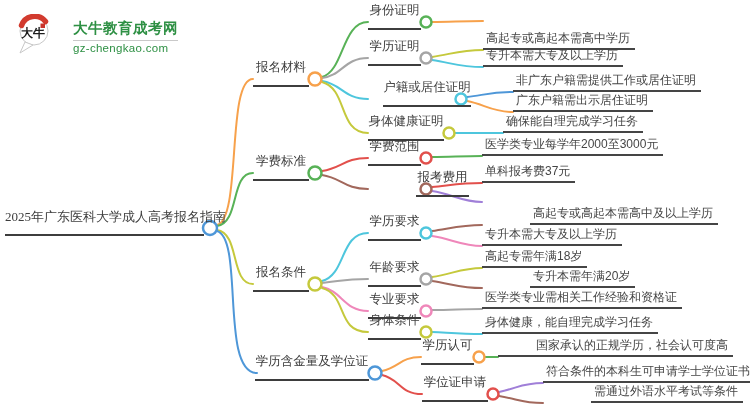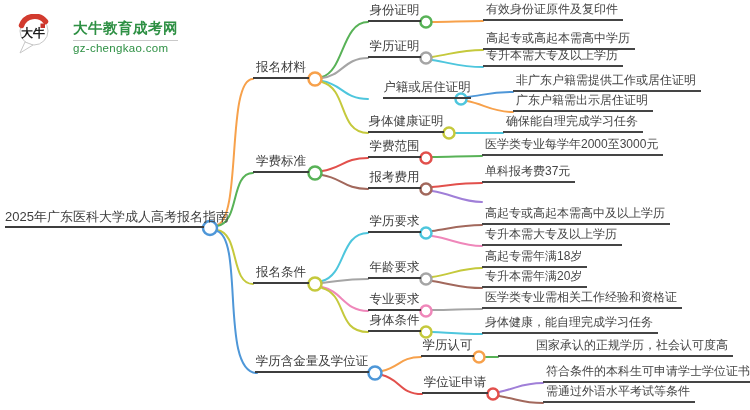--- a/index.html
+++ b/index.html
@@ -11,24 +11,24 @@
   .canvas{position:relative;width:750px;height:410px;background:#fff;overflow:hidden;
     font-family:"Liberation Sans","DejaVu Sans",sans-serif;color:var(--ink);}
   svg.connectors{position:absolute;left:0;top:0;width:750px;height:410px;}
   .s-orange{stroke:var(--orange);} .s-green{stroke:var(--green);} .s-gray{stroke:var(--gray);}
   .s-cyan{stroke:var(--cyan);} .s-olive{stroke:var(--olive);} .s-red{stroke:var(--red);}
   .s-brown{stroke:var(--brown);} .s-pink{stroke:var(--pink);} .s-purple{stroke:var(--purple);}
   .s-blue{stroke:var(--blue);}
   .b-orange{border-bottom-color:var(--orange);} .b-green{border-bottom-color:var(--green);}
   .b-gray{border-bottom-color:var(--gray);} .b-cyan{border-bottom-color:var(--cyan);}
   .b-olive{border-bottom-color:var(--olive);} .b-red{border-bottom-color:var(--red);text-align:center;}
-  .b-brown{border-bottom-color:var(--brown);} .b-pink{border-bottom-color:var(--pink);}
+  .b-brown{border-bottom-color:var(--brown);margin-left:48px;} .b-pink{border-bottom-color:var(--pink);}
   .b-purple{border-bottom-color:var(--purple);} .b-blue{border-bottom-color:var(--blue);}
   .nl{position:absolute;box-sizing:border-box;font-size:12.5px;line-height:15px;
-    text-align:center;white-space:nowrap;padding:0 0 2px;border-bottom:2px solid;color:var(--ink);}
+    text-align:center;white-space:nowrap;padding:0 0 10px;border-bottom:2px solid;color:var(--ink);font-family:Liberation Serif, serif;}
   .leaf{position:absolute;box-sizing:border-box;font-size:12px;line-height:15px;
     white-space:nowrap;padding:0 5px 2px 3px;border-bottom:2px solid;color:#454545;}
   .leaf.indent{padding-left:38px;}
   .logo{position:absolute;left:18px;top:14px;display:flex;align-items:flex-start;gap:19px;}
   .logo-text{padding-top:5px;}
   .logo-title{color:var(--logo-green);font-size:14.5px;font-weight:bold;letter-spacing:0.5px;text-align:center;}
   .logo-divider{height:1px;background:#c9c9c9;margin:2px 0 1px;}
   .logo-domain{color:var(--logo-green);font-size:11.5px;font-weight:normal;letter-spacing:0.3px;}
 </style>
 </head>
@@ -122,21 +122,20 @@
   <div class="nl b-olive" style="left:368px;top:114px;width:76px">身体健康证明</div>
   <div class="nl b-red" style="left:368px;top:139px;width:53px">学费范围</div>
   <div class="nl b-brown" style="left:368px;top:170px;width:53px">报考费用</div>
   <div class="nl b-cyan" style="left:368px;top:214px;width:53px">学历要求</div>
   <div class="nl b-gray" style="left:368px;top:260px;width:53px">年龄要求</div>
   <div class="nl b-pink" style="left:368px;top:292px;width:53px">专业要求</div>
   <div class="nl b-olive" style="left:368px;top:313px;width:53px">身体条件</div>
   <div class="nl b-orange" style="left:421px;top:338px;width:53px">学历认可</div>
   <div class="nl b-red" style="left:422px;top:375px;width:66px">学位证申请</div>
 
-  <div class="leaf b-orange" style="left:483px;top:2px">有效身份证原件及复印件</div>
   <div class="leaf b-olive" style="left:483px;top:31px">高起专或高起本需高中学历</div>
   <div class="leaf b-cyan" style="left:483px;top:48px">专升本需大专及以上学历</div>
   <div class="leaf b-blue" style="left:513px;top:73px">非广东户籍需提供工作或居住证明</div>
   <div class="leaf b-cyan" style="left:503px;top:114px">确保能自理完成学习任务</div>
   <div class="leaf b-orange" style="left:513px;top:93px">广东户籍需出示居住证明</div>
   <div class="leaf b-green" style="left:482px;top:137px">医学类专业每学年2000至3000元</div>
   <div class="leaf b-red" style="left:482px;top:164px">单科报考费37元</div>
   <div class="leaf b-brown" style="left:482px;top:206px">高起专或高起本需高中及以上学历</div>
   <div class="leaf b-pink" style="left:482px;top:227px">专升本需大专及以上学历</div>
   <div class="leaf b-olive" style="left:482px;top:249px">高起专需年满18岁</div>

